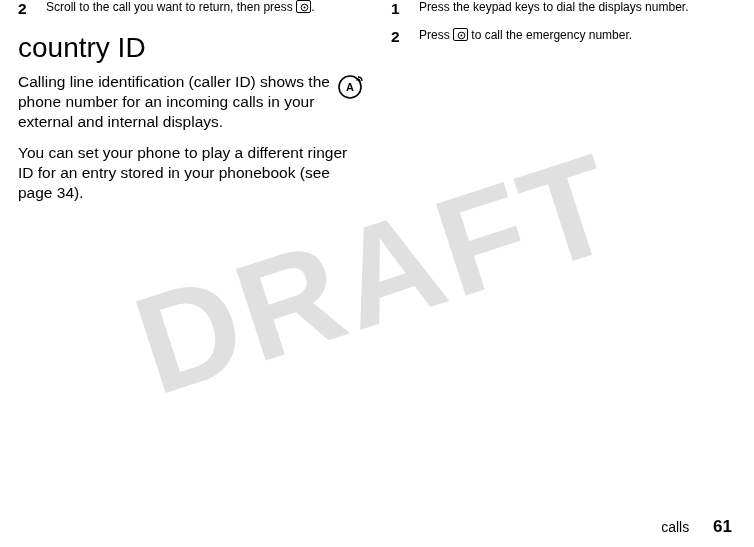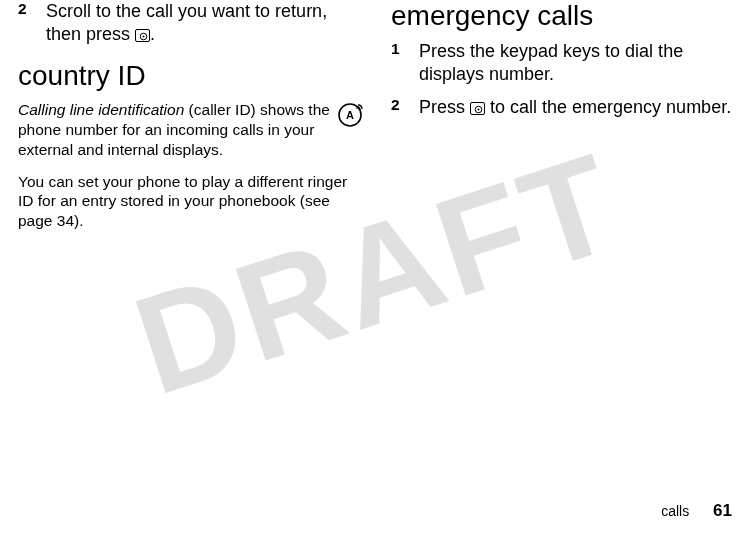--- a/index.html
+++ b/index.html
@@ -41,39 +41,39 @@
     font-weight: normal;
     margin: 14px 0 8px 0;
     font-family: Arial, sans-serif;
   }
   p.body {
     font-size: 15.5px;
     line-height: 1.28;
     margin-bottom: 12px;
     font-family: Arial, sans-serif;
   }
-  .italic { font-style: italic; }
+  .italic { }
   .bold-cond {
     font-family: "Arial Narrow", Arial, sans-serif;
     font-weight: bold;
     font-stretch: condensed;
   }
   .bold { font-weight: bold; }
   .step {
     display: flex;
     gap: 14px;
     margin-bottom: 10px;
   }
   .step-num {
     font-weight: bold;
     font-size: 15.5px;
     min-width: 14px;
   }
   .step-text {
-    font-size: 18px;
+    font-size: 12px;
     line-height: 1.28;
     flex: 1;
   }
   .icon-box {
     display: inline-block;
     width: 15px;
     height: 13px;
     border: 1.2px solid #000;
     border-radius: 2px;
     vertical-align: -2px;
@@ -84,21 +84,21 @@
     position: absolute;
     top: 0; left: 0;
   }
   .float-icon {
     float: right;
     margin-left: 6px;
     margin-top: 2px;
   }
   .footer {
     position: absolute;
-    bottom: 26px;
+    bottom: 10px;
     right: 22px;
     font-size: 14px;
     font-family: Arial, sans-serif;
     margin-top: 40px;
   }
   .footer .pg {
     font-weight: bold;
     font-size: 17px;
     margin-left: 20px;
   }
@@ -138,21 +138,20 @@
     </p>
 
 
     <p class="body">You can set your phone to play a different ringer ID for an entry stored in your phonebook (see page 34).</p>
 
 
   </div>
 
   <div class="col">
 
-    <h2 class="section" style="margin-top:0">emergency calls</h2>
 
 
 
     <div class="step">
       <div class="step-num">1</div>
       <div class="step-text">Press the keypad keys to dial the displays number.</div>
     </div>
 
     <div class="step">
       <div class="step-num">2</div>

